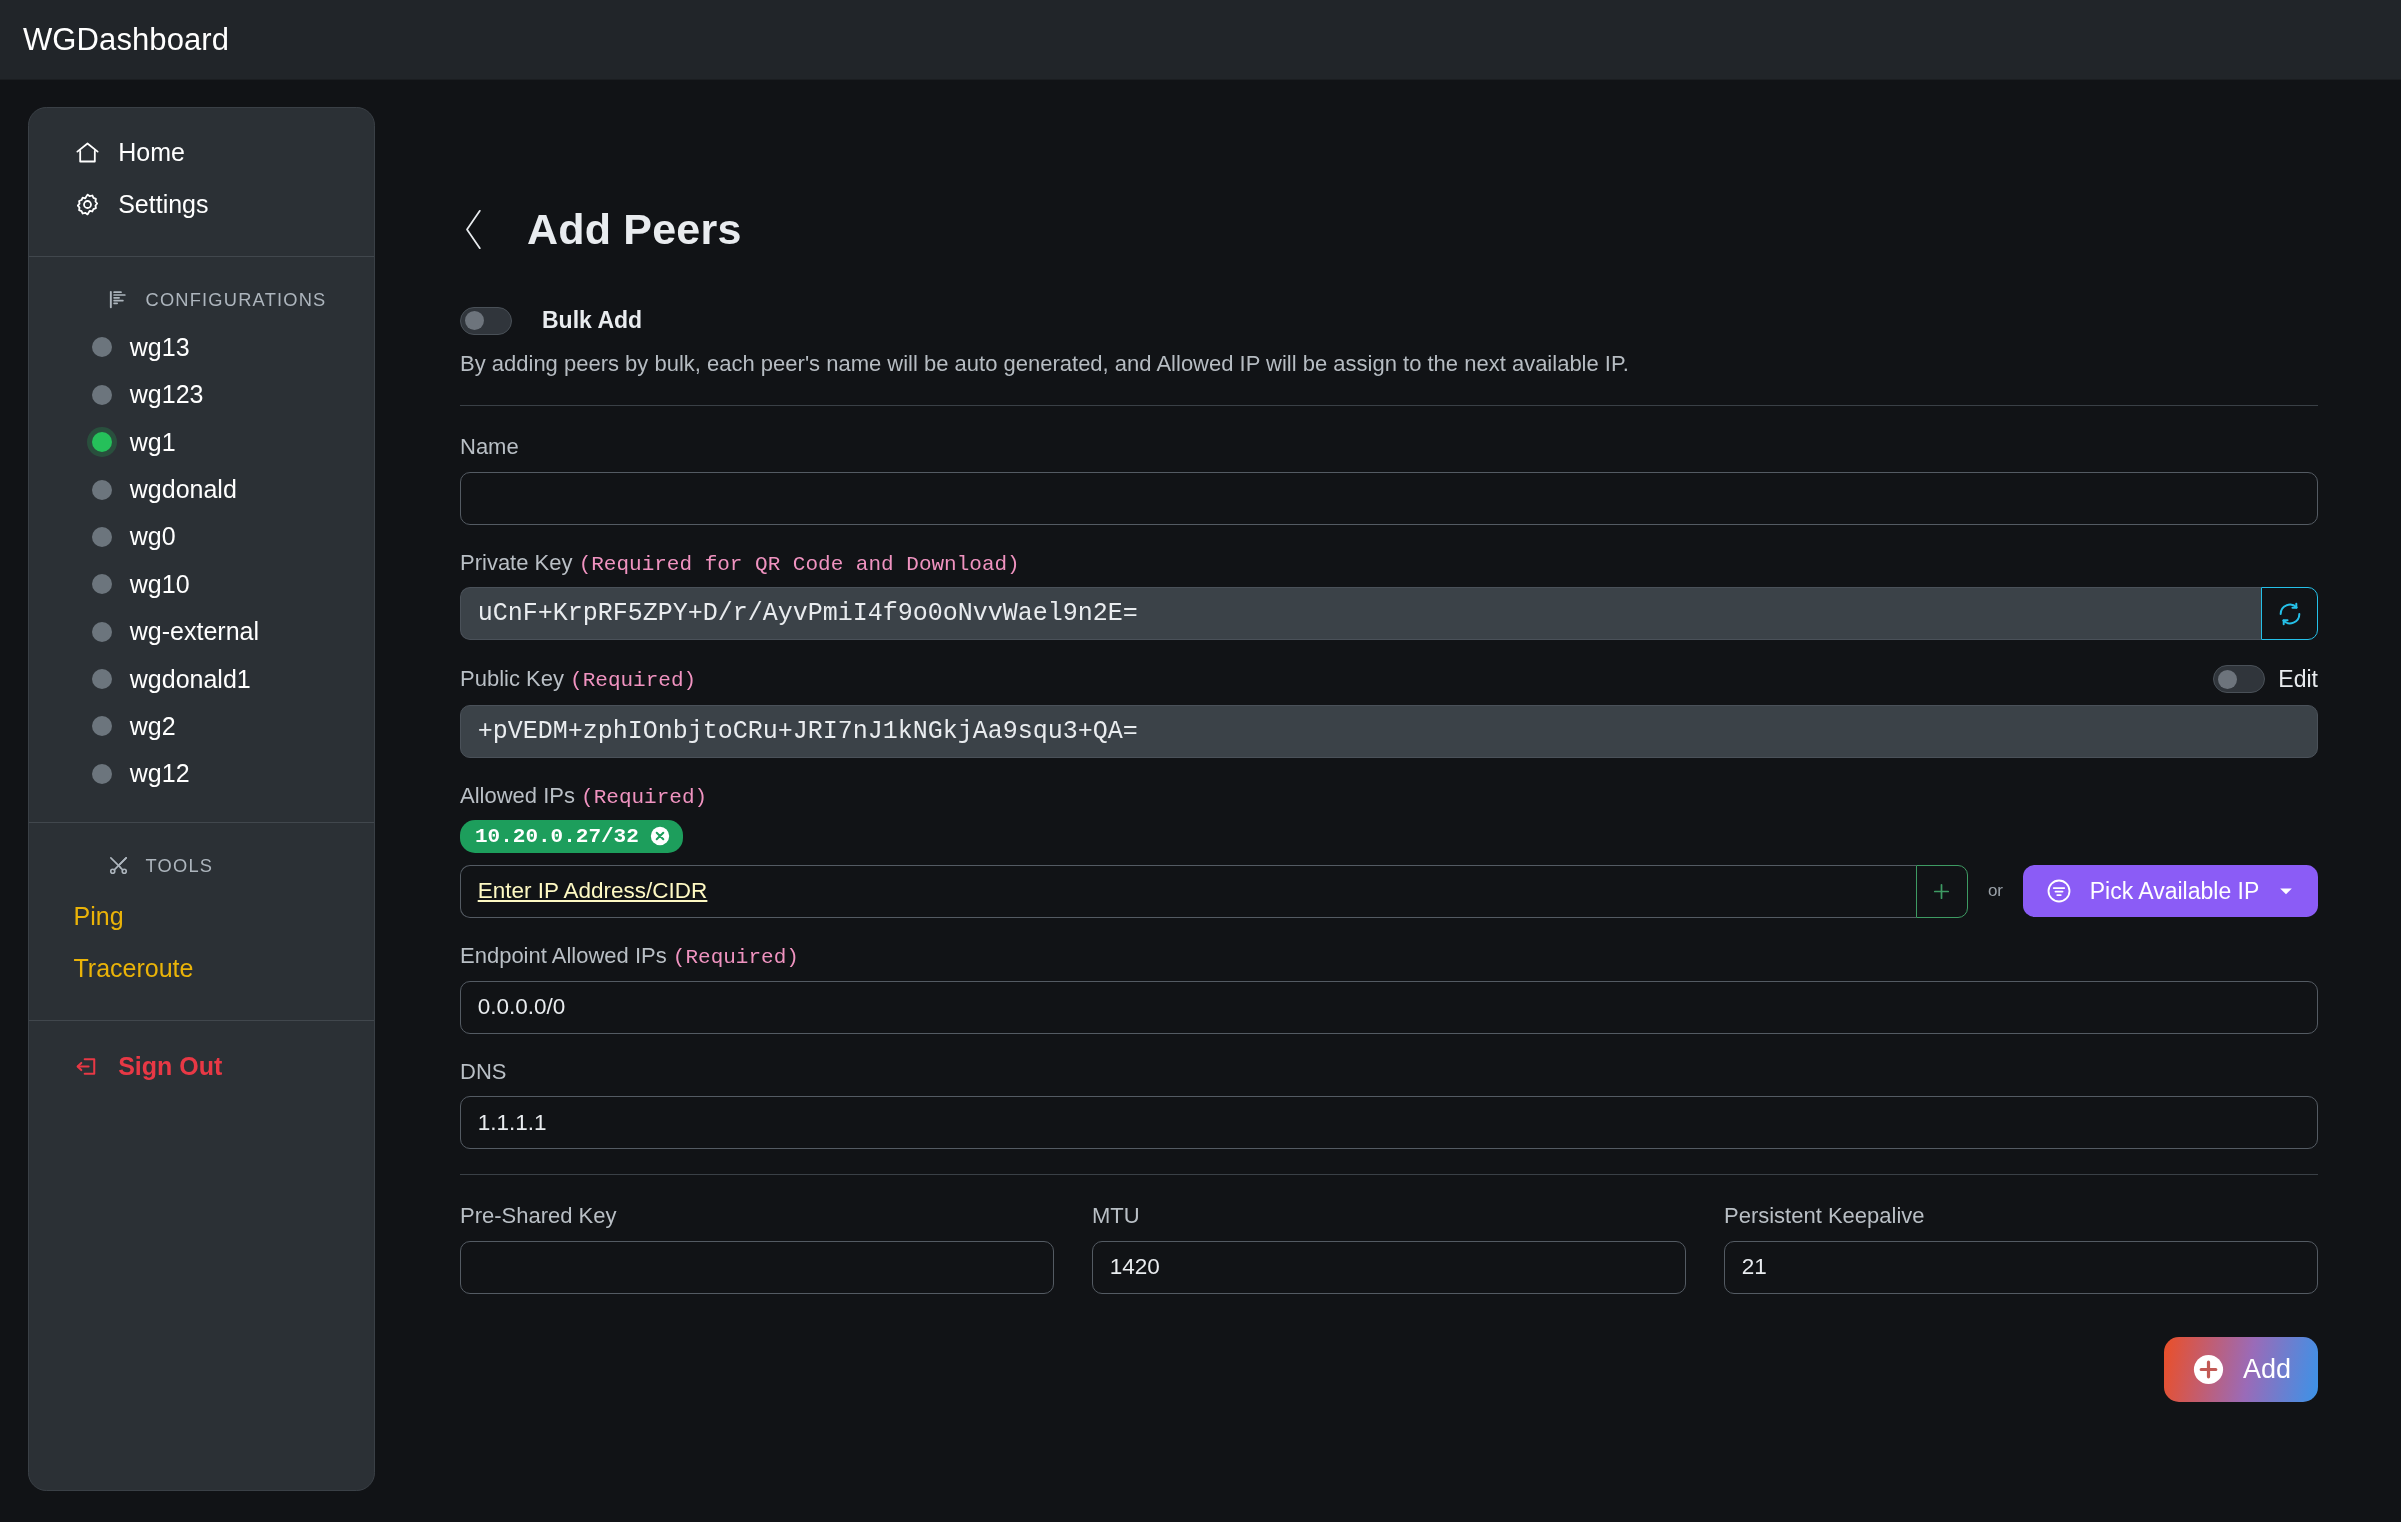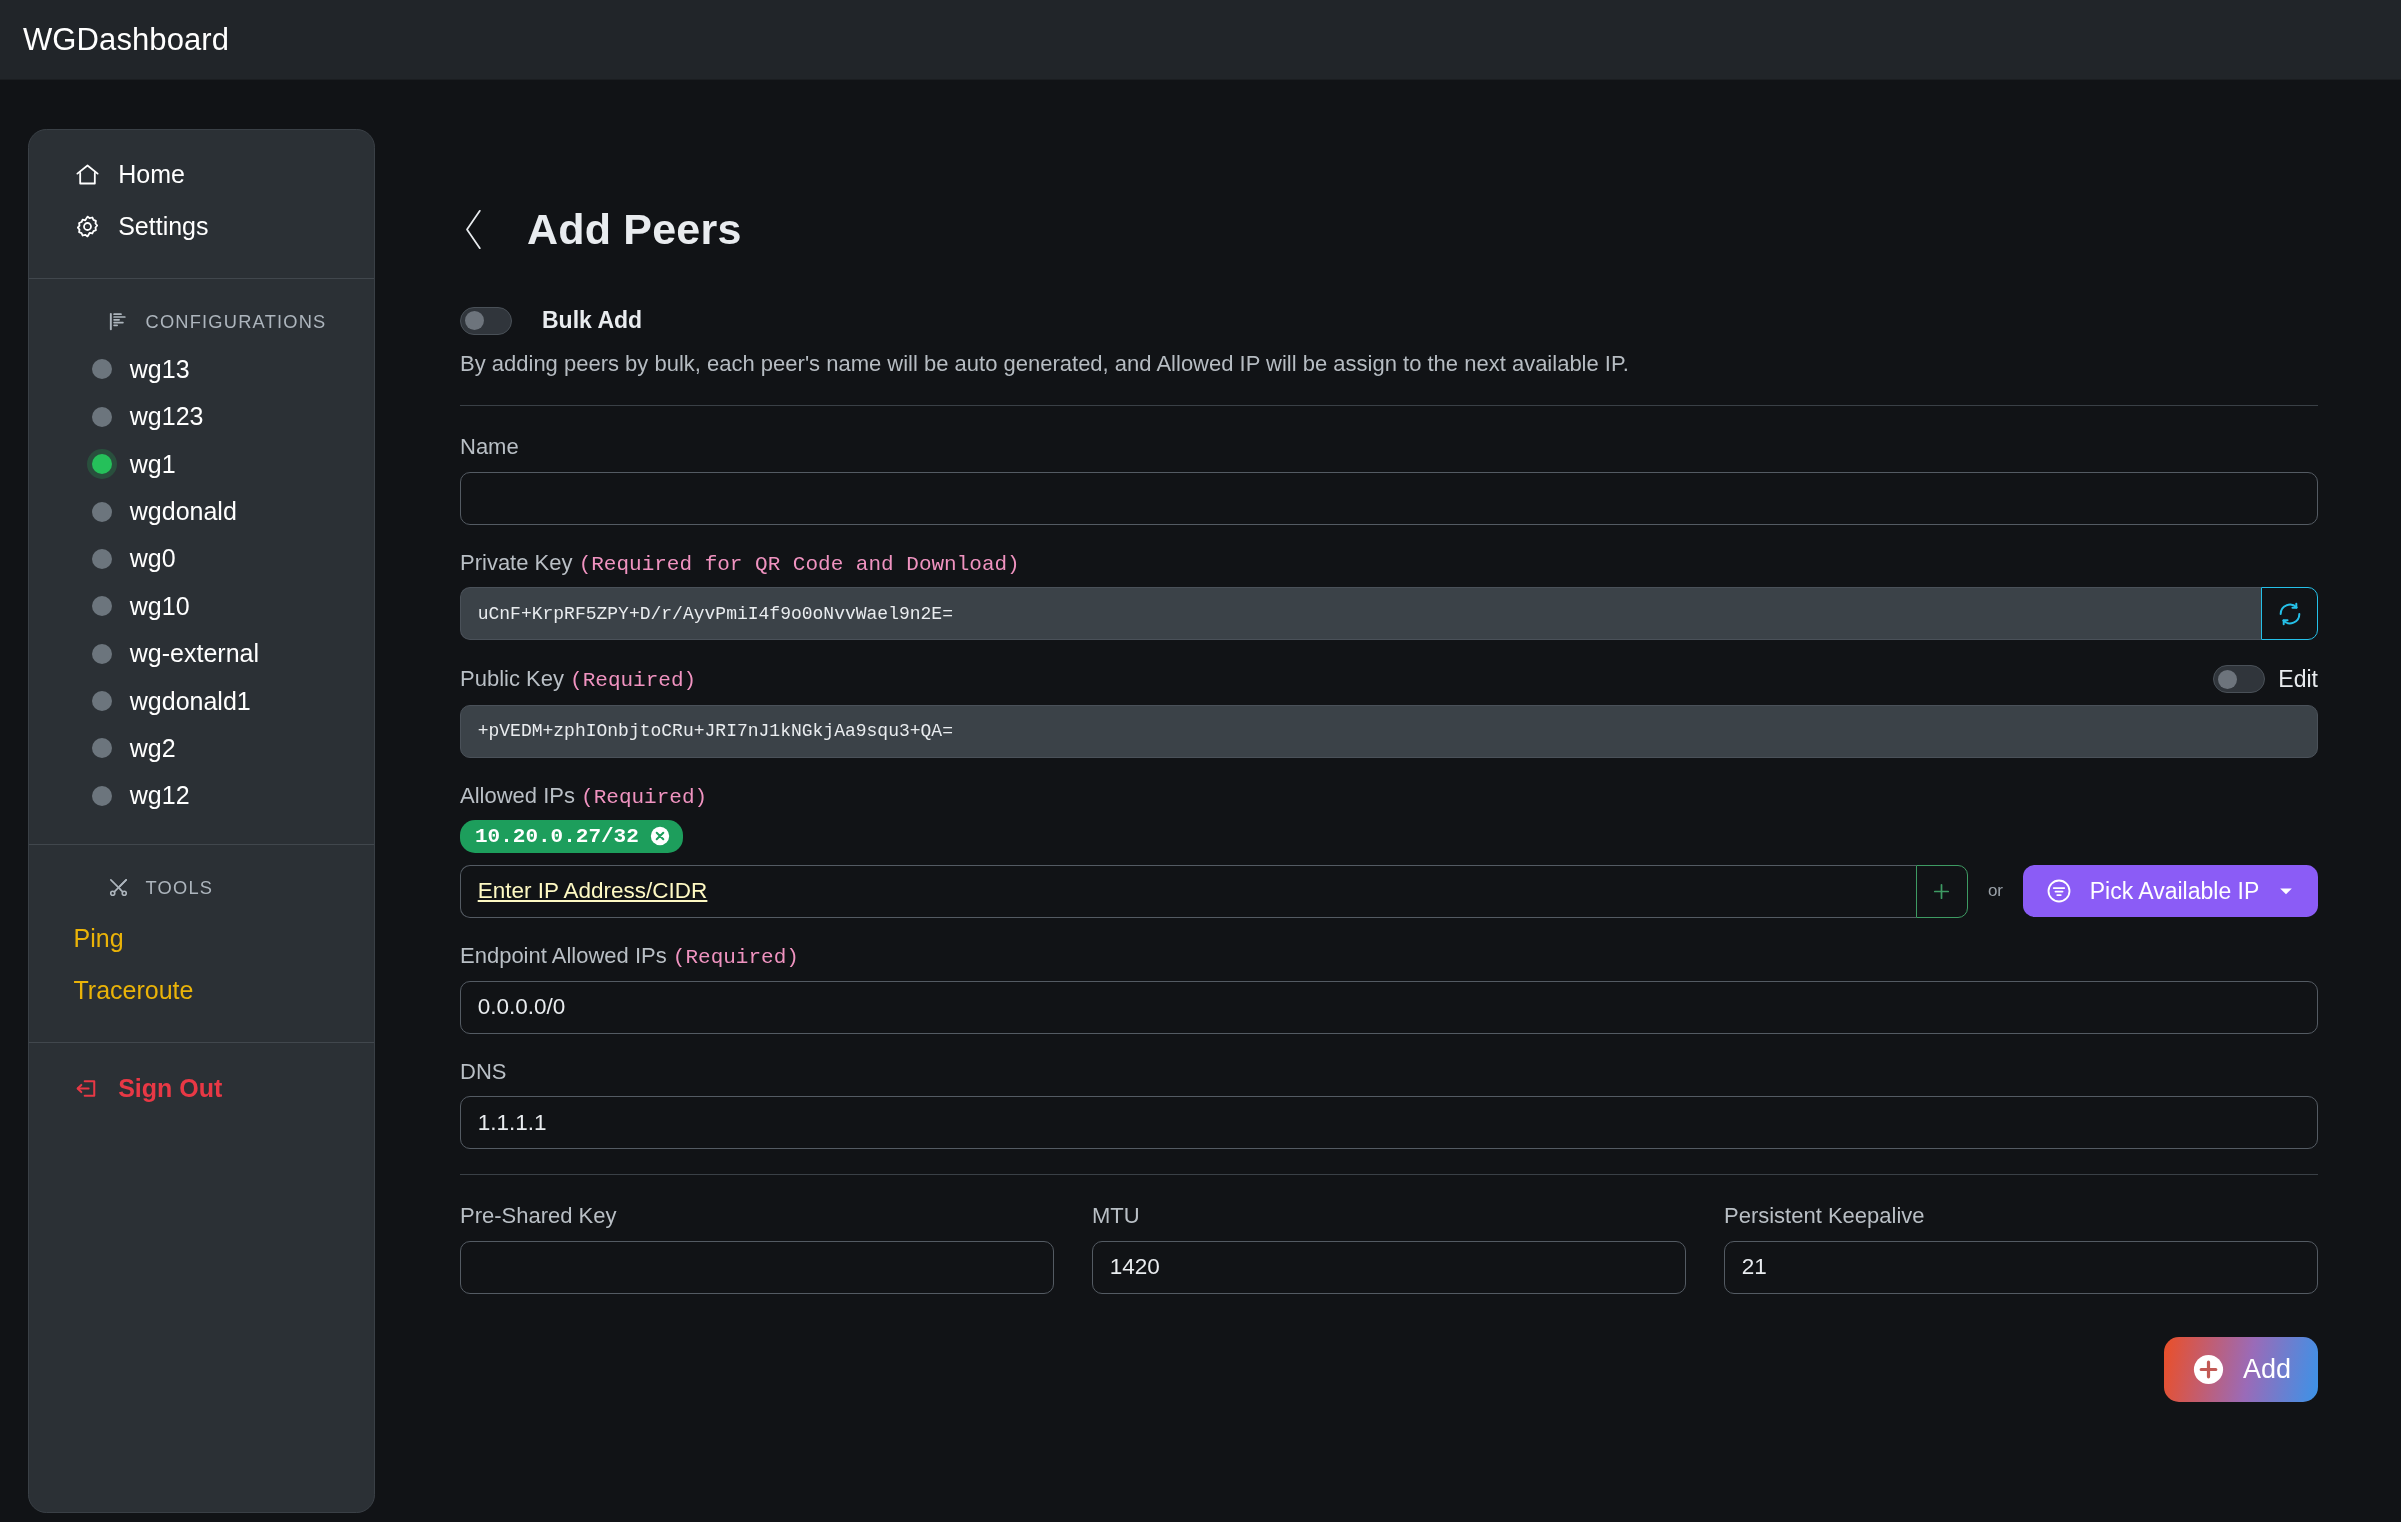--- a/index.html
+++ b/index.html
@@ -28,21 +28,20 @@
   
   .sidebar-wrap { width: 377px; flex: 0 0 377px; padding: 27px 0 0 27.5px; }
   .sidebar {
     width: 347px;
     background: #2b3035;
     border: 0.8px solid #3a4046;
     border-radius: 18.3px;
     overflow: hidden;
     display: flex; flex-direction: column;
     height: 1384px;
-    margin-top: 22px;
   }
   .sb-section { padding: 18.3px 0 25px 0; border-bottom: 0.8px solid #41474d; }
   .sb-section:last-child { border-bottom: none; }
   .sb-link {
     display: flex; align-items: center; gap: 16.7px;
     padding: 11.7px 0 11.7px 45px;
     font-size: 25px; color: #fff; font-weight: 400;
     cursor: pointer; white-space: nowrap;
   }
   .sb-link .ic { width: 28px; height: 28px; display: flex; align-items: center; justify-content: center; flex: 0 0 28px; }
@@ -102,21 +101,21 @@
   .input {
     width: 100%; height: 53px;
     background: transparent;
     border: 0.8px solid #545b63;
     border-radius: 10px;
     color: #e9ecef; font-size: 22.5px;
     padding: 0 16.7px;
     font-family: "Liberation Sans", sans-serif;
     display: flex; align-items: center;
   }
-  .input.mono { font-family: "Liberation Mono", monospace; font-size: 18px; }
+  .input.mono { font-family: "Liberation Mono", monospace; font-size: 25px; }
   .input.filled { background: #3b4248; border-color: #4a5159; }
   .input.placeholder { color: #fef9c3; text-decoration: underline; }
 
   .key-row { display: flex; align-items: stretch; }
   .key-row .input { border-top-right-radius: 0; border-bottom-right-radius: 0; border-right: none; }
   .refresh-btn {
     width: 57px; flex: 0 0 57px;
     border: 0.8px solid #25c0e8;
     border-radius: 0 10px 10px 0;
     background: transparent;

